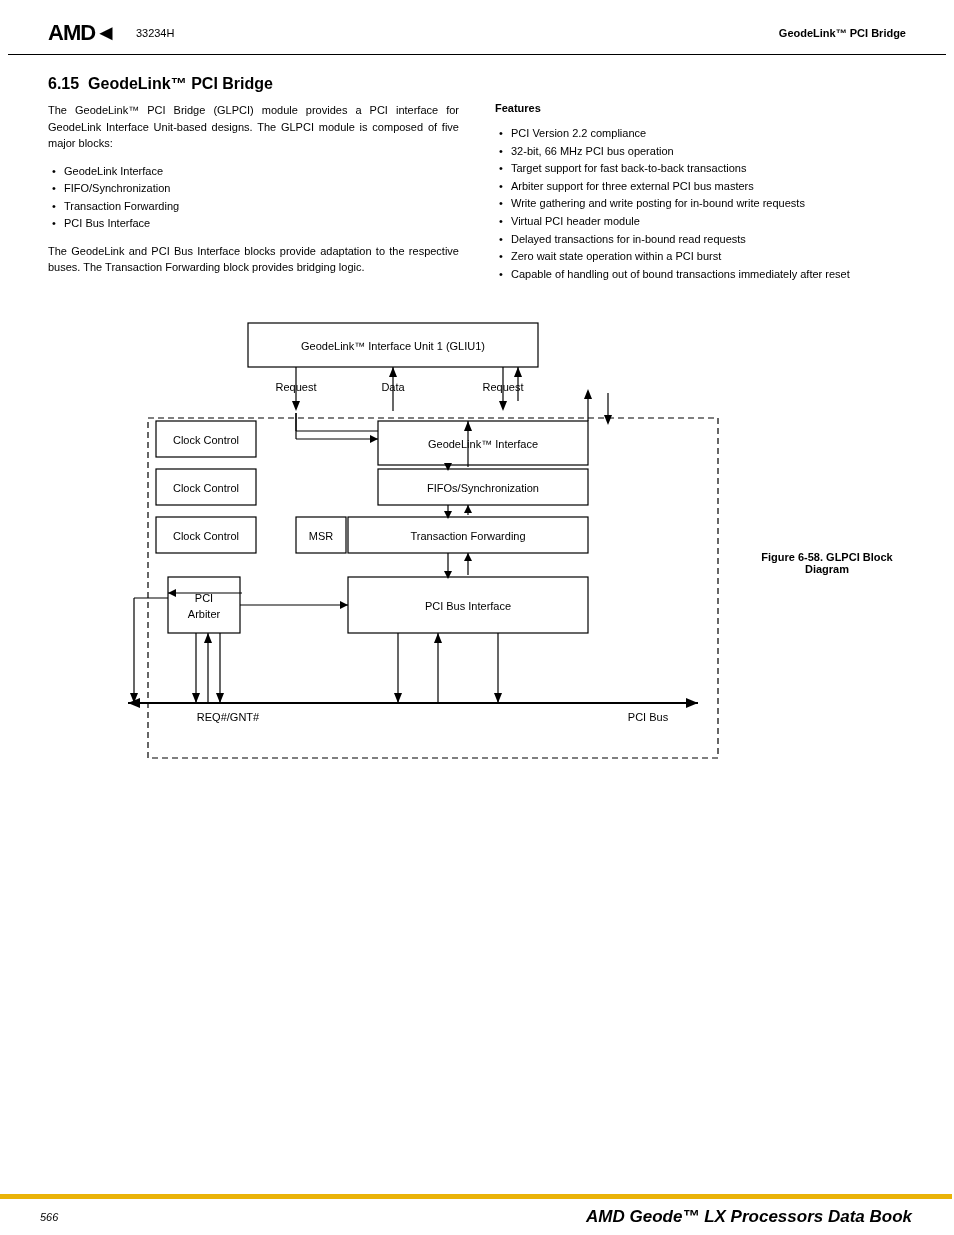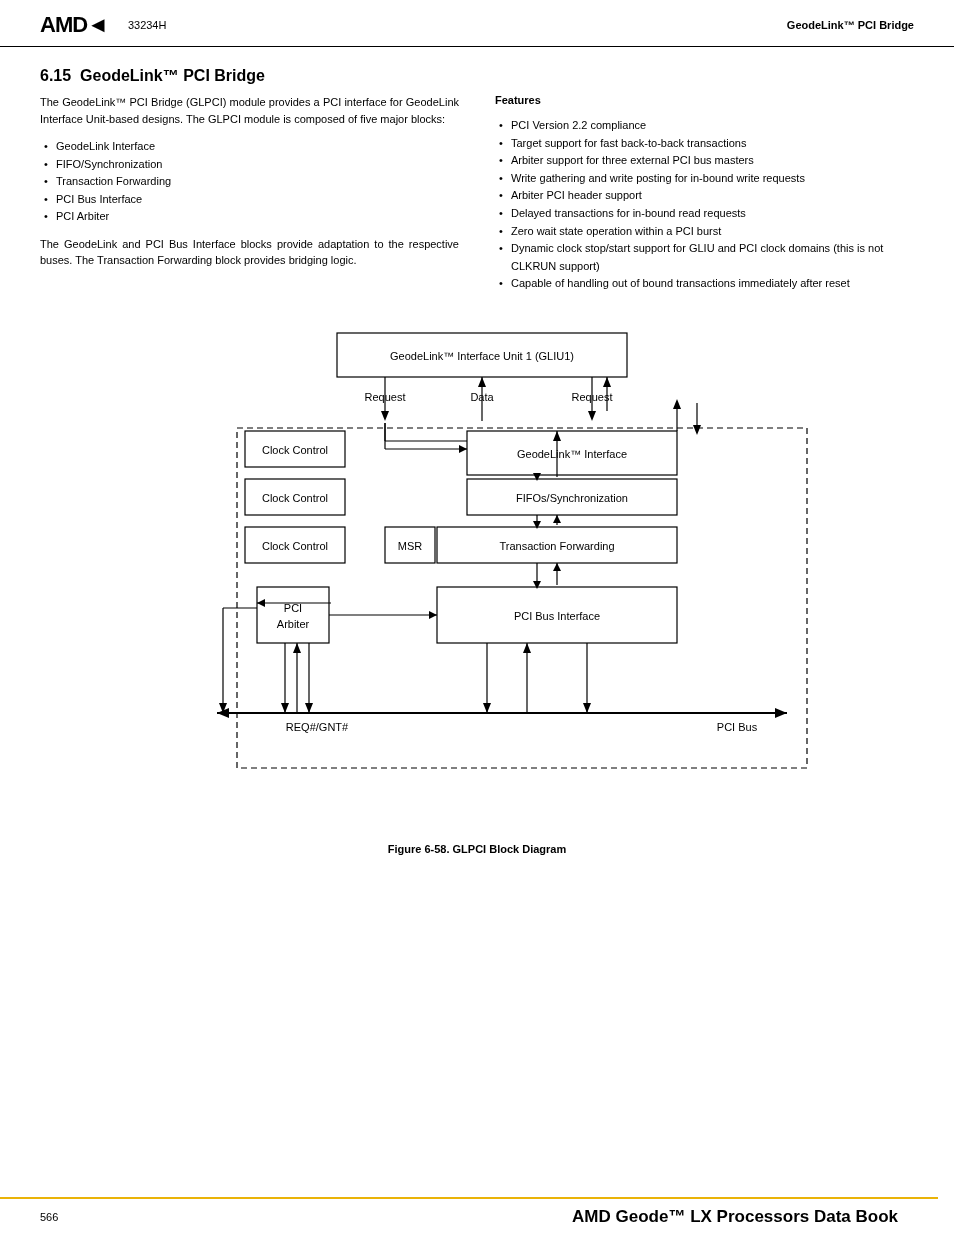--- a/index.html
+++ b/index.html
@@ -7,21 +7,21 @@
       font-family: Arial, sans-serif;
       font-size: 11px;
       background: #fff;
       color: #000;
       width: 954px;
       min-height: 1235px;
     }
     .page {
       width: 954px;
       min-height: 1235px;
-      padding: 0;
+      padding: 8px;
       position: relative;
     }
     
     .header {
       display: flex;
       justify-content: space-between;
       align-items: center;
       padding: 12px 40px 8px 40px;
       border-bottom: 1px solid #000;
     }
@@ -43,25 +43,26 @@
       font-size: 11px;
       font-weight: bold;
     }
 
     
     .footer {
       display: flex;
       justify-content: space-between;
       align-items: center;
       padding: 8px 40px;
-      border-top: 2px solid #eab308;
+      border-top: 5px solid #eab308;
       position: absolute;
       bottom: 0;
       left: 0;
-      right: 16px;
+      right: 2px;
+      font-style: italic;
     }
     .footer-page {
       font-size: 11px;
     }
     .footer-title {
       font-size: 17px;
       font-weight: bold;
     }
 
     
@@ -115,21 +116,21 @@
 
     .features-heading {
       font-size: 11px;
       font-weight: bold;
       margin-bottom: 6px;
     }
 
     
     .diagram-container {
       display: flex;
-      flex-direction: column;
+      flex-direction: row;
       align-items: center;
       margin: 10px 0 20px 0;
       gap: 20px;
     }
     .diagram-caption {
       font-size: 11px;
       font-weight: bold;
       margin-top: 10px;
       text-align: center;
     }
@@ -159,36 +160,35 @@
 
     <div class="two-col">
 
       <div class="col-left">
         <p class="intro-text">The GeodeLink™ PCI Bridge (GLPCI) module provides a PCI interface for GeodeLink Interface Unit-based designs. The GLPCI module is composed of five major blocks:</p>
         <ul class="bullet-list">
           <li>GeodeLink Interface</li>
           <li>FIFO/Synchronization</li>
           <li>Transaction Forwarding</li>
           <li>PCI Bus Interface</li>
-          <li>PCI Arbiter</li>
         </ul>
         <p class="intro-text">The GeodeLink and PCI Bus Interface blocks provide adaptation to the respective buses. The Transaction Forwarding block provides bridging logic.</p>
       </div>
 
       <div class="col-right">
         <div class="features-heading">Features</div>
         <ul class="bullet-list">
           <li>PCI Version 2.2 compliance</li>
+          <li>32-bit, 66 MHz PCI bus operation</li>
           <li>Target support for fast back-to-back transactions</li>
           <li>Arbiter support for three external PCI bus masters</li>
           <li>Write gathering and write posting for in-bound write requests</li>
-          <li>Arbiter PCI header support</li>
+          <li>Virtual PCI header module</li>
           <li>Delayed transactions for in-bound read requests</li>
           <li>Zero wait state operation within a PCI burst</li>
-          <li>Dynamic clock stop/start support for GLIU and PCI clock domains (this is not CLKRUN support)</li>
           <li>Capable of handling out of bound transactions immediately after reset</li>
         </ul>
       </div>
     </div>
 
     <div class="diagram-container">
       <svg class="diagram" width="680" height="490" viewBox="0 0 680 490">
 
         <rect x="200" y="10" width="290" height="44" fill="white" stroke="black" stroke-width="1.2"></rect>
         <text x="345" y="37" text-anchor="middle" font-size="11" font-family="Arial">GeodeLink™ Interface Unit 1 (GLIU1)</text>

